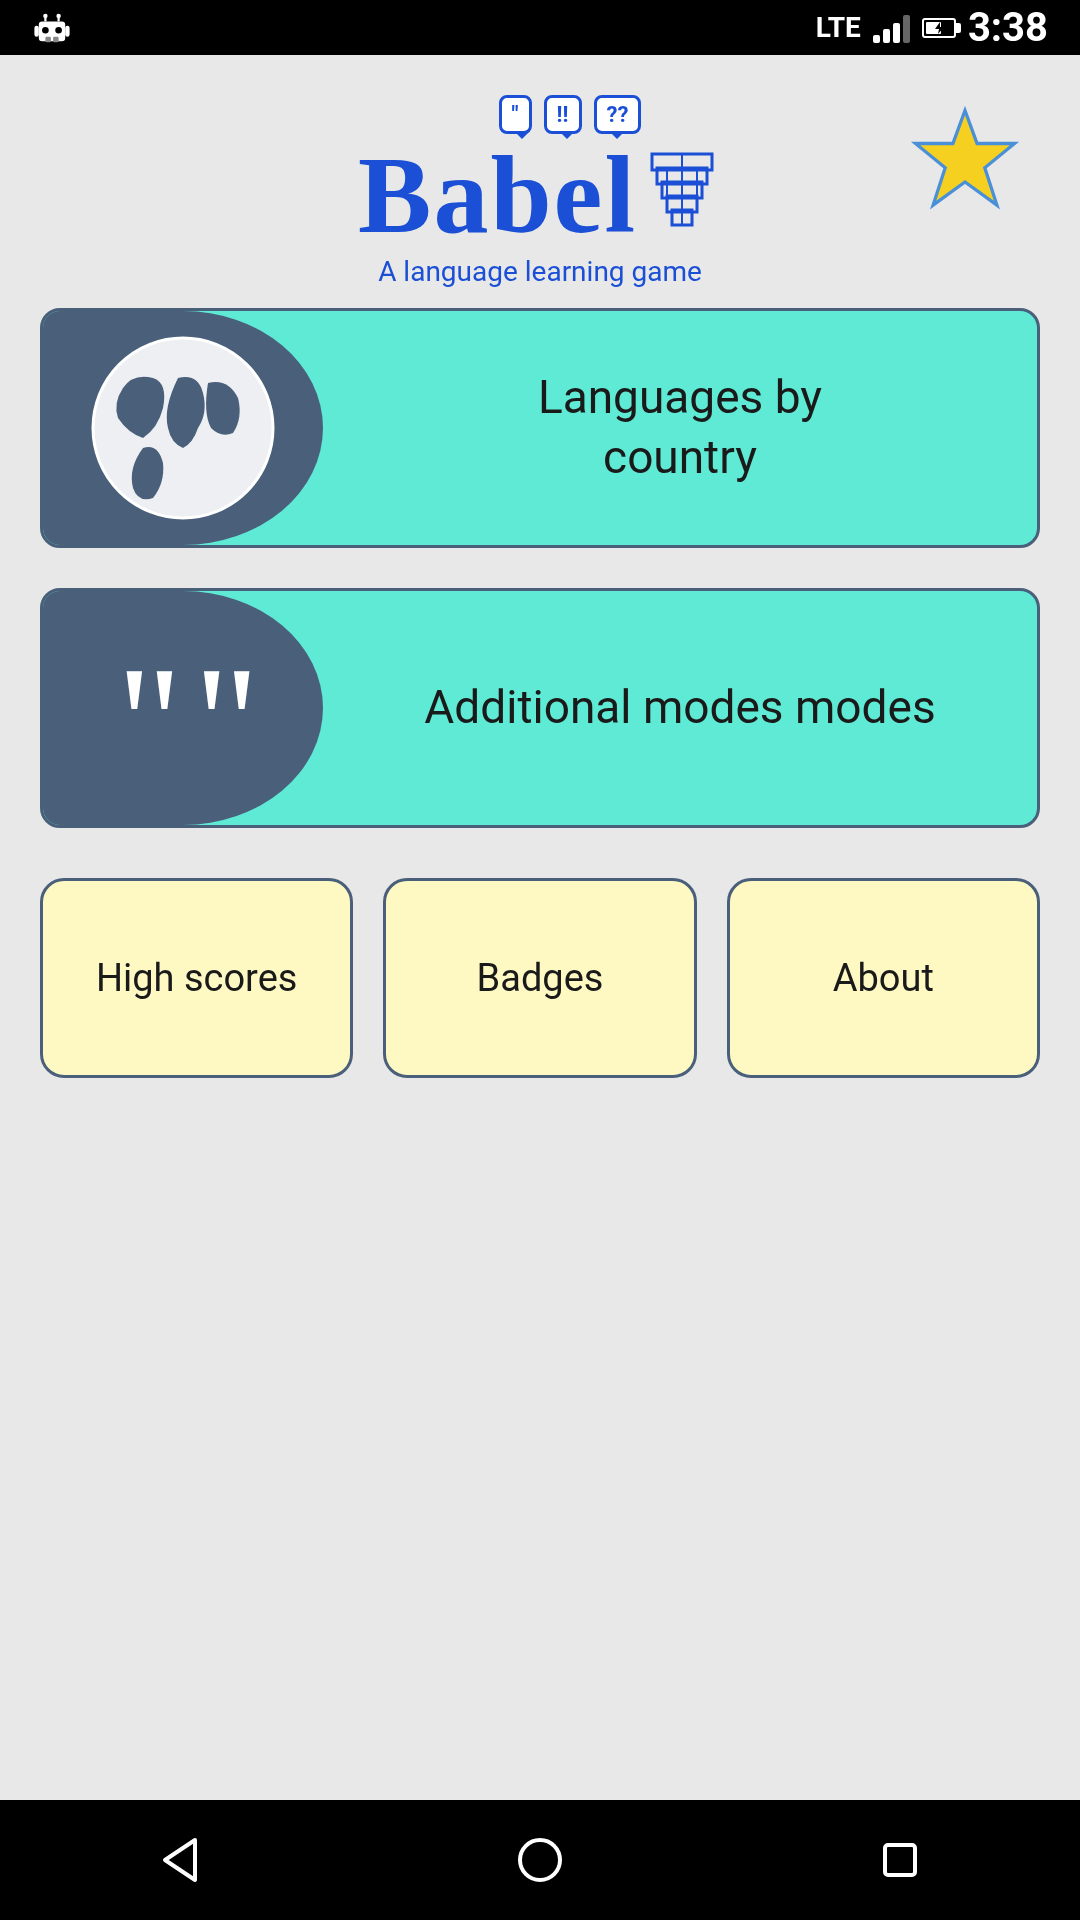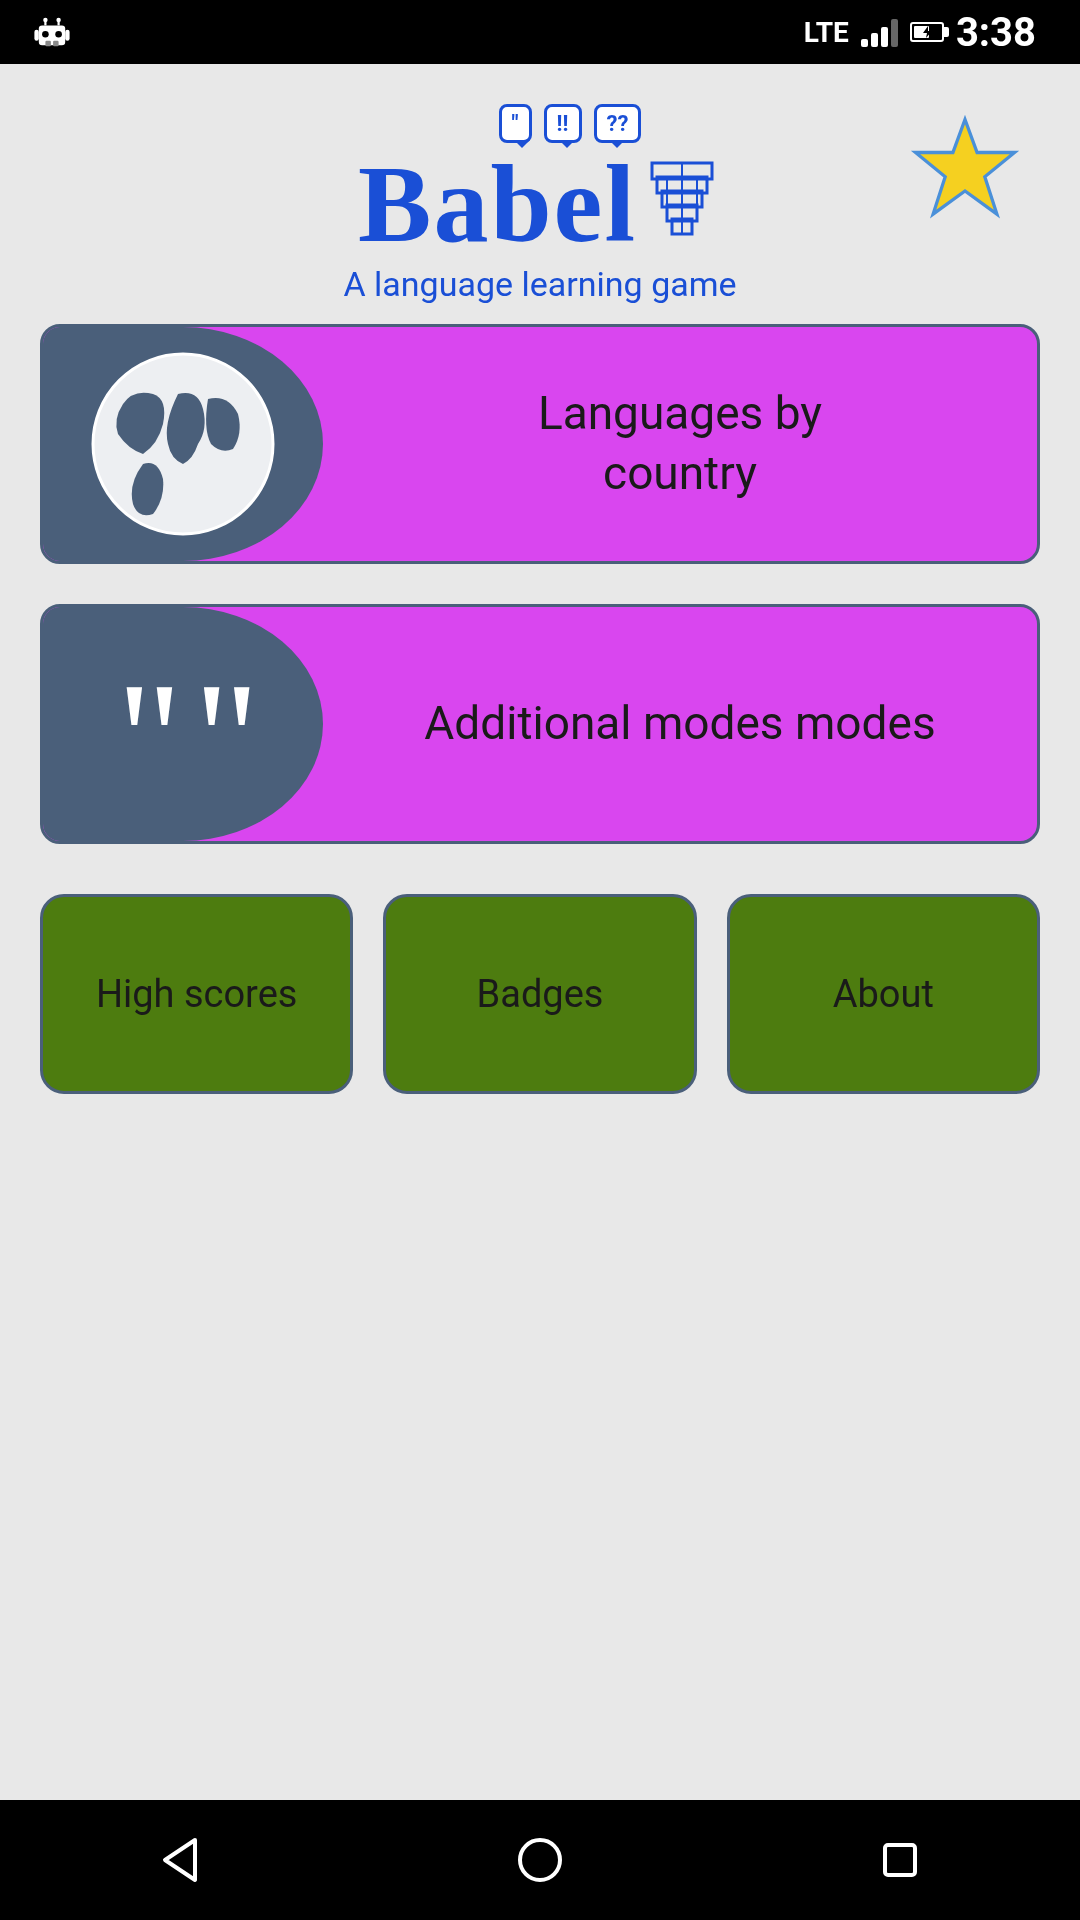--- a/index.html
+++ b/index.html
@@ -11,26 +11,26 @@
       background: #e8e8e8;
       font-family: 'Roboto', Arial, sans-serif;
       display: flex;
       flex-direction: column;
       overflow: hidden;
     }
 
     
     .status-bar {
       width: 100%;
-      height: 64px;
+      height: 55px;
       background: #000;
       display: flex;
       align-items: center;
       justify-content: flex-end;
-      padding: 0 44px;
+      padding: 0 32px;
       flex-shrink: 0;
     }
 
     .status-bar-left {
       position: absolute;
       left: 30px;
       display: flex;
       align-items: center;
     }
 
@@ -128,21 +128,21 @@
 
     .star-svg {
       width: 110px;
       height: 110px;
     }
 
     
     .game-button {
       width: 100%;
       height: 240px;
-      background: #d946ef;
+      background: #5eead4;
       border: 3px solid #4a5f7a;
       border-radius: 20px;
       display: flex;
       align-items: center;
       margin-bottom: 40px;
       cursor: pointer;
       overflow: hidden;
       flex-shrink: 0;
     }
 
@@ -187,21 +187,21 @@
       width: 100%;
       display: flex;
       gap: 30px;
       margin-top: 10px;
       flex-shrink: 0;
     }
 
     .bottom-btn {
       flex: 1;
       height: 200px;
-      background: #4d7c0f;
+      background: #fef9c3;
       border: 3px solid #4a5f7a;
       border-radius: 24px;
       display: flex;
       align-items: center;
       justify-content: center;
       cursor: pointer;
       font-size: 38px;
       color: #1a1a1a;
     }
 
@@ -310,21 +310,21 @@
           <rect x="25" y="56" width="30" height="16" fill="none" stroke="#1a4fd6" stroke-width="3"></rect>
           <rect x="20" y="42" width="40" height="16" fill="none" stroke="#1a4fd6" stroke-width="3"></rect>
           <rect x="15" y="28" width="50" height="16" fill="none" stroke="#1a4fd6" stroke-width="3"></rect>
           <rect x="10" y="14" width="60" height="16" fill="none" stroke="#1a4fd6" stroke-width="3"></rect>
 
           <line x1="40" y1="14" x2="40" y2="85" stroke="#1a4fd6" stroke-width="2"></line>
           <line x1="25" y1="28" x2="25" y2="70" stroke="#1a4fd6" stroke-width="2"></line>
           <line x1="55" y1="28" x2="55" y2="70" stroke="#1a4fd6" stroke-width="2"></line>
         </svg>
       </div>
-      <div style="font-size:34px; color:#1a4fd6; margin-top:5px;">A language learning game</div>
+      <div style="font-size:28px; color:#1a4fd6; margin-top:5px;">A language learning game</div>
     </div>
 
     <div class="star-icon">
       <svg class="star-svg" viewBox="0 0 100 100">
         <polygon points="50,5 61,35 95,35 68,57 79,91 50,70 21,91 32,57 5,35 39,35" fill="#f5d020" stroke="#4a90d9" stroke-width="3"></polygon>
       </svg>
     </div>
   </div>
 
   <div class="game-button">

